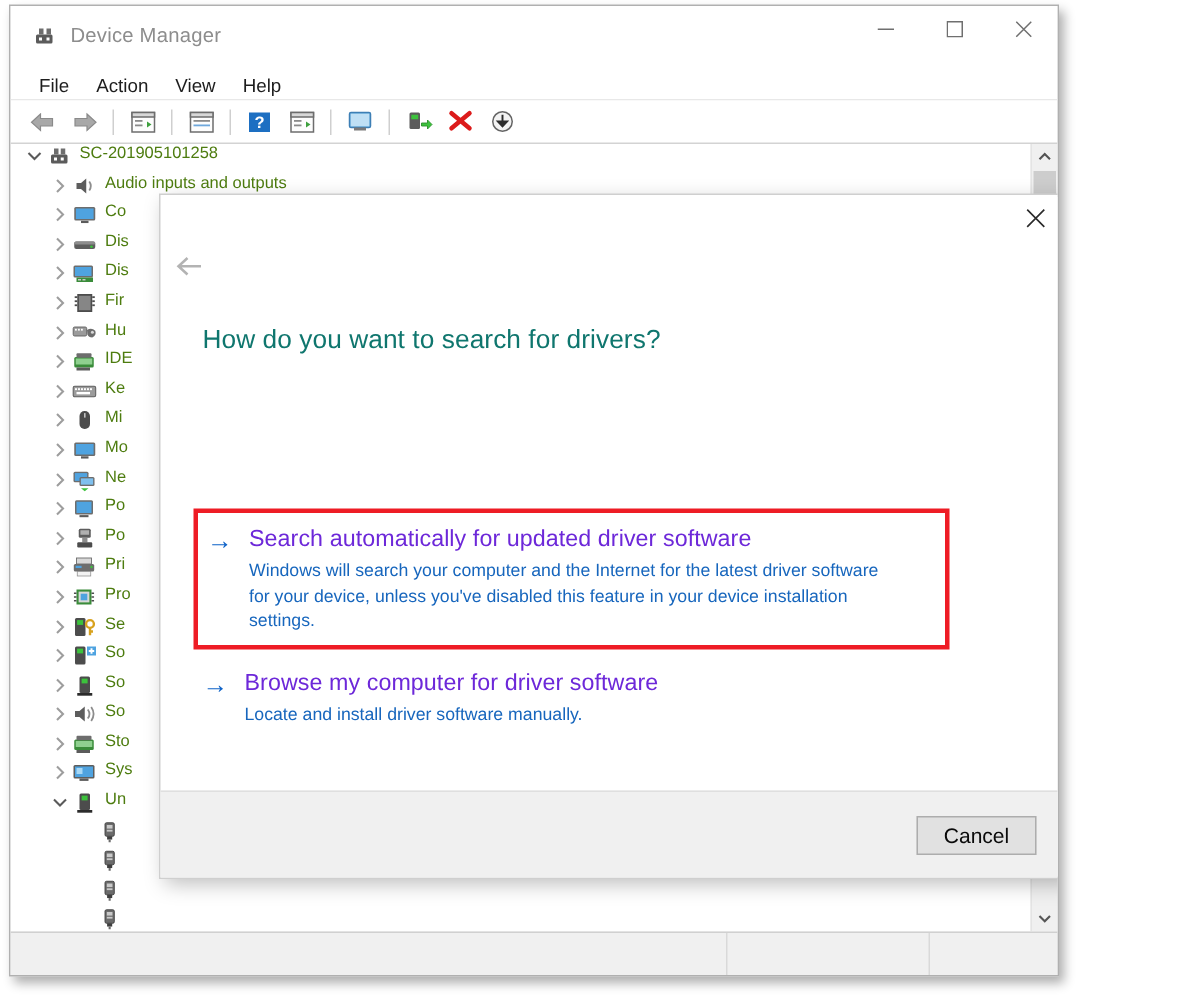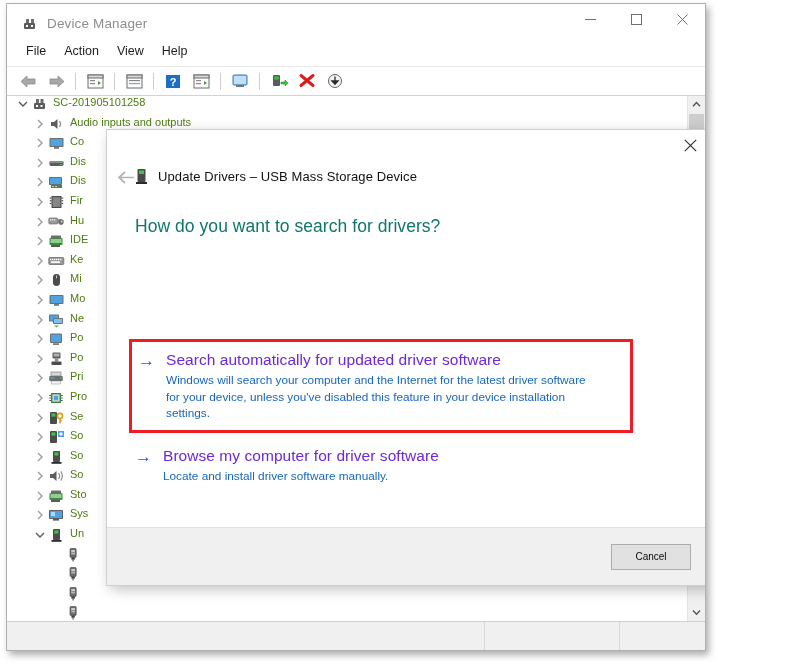--- a/index.html
+++ b/index.html
@@ -60,21 +60,21 @@
   }
   #btn-min { right: 92px; }
   #btn-max { right: 46px; }
   #btn-close { right: 0px; }
 
   
   #menubar {
     height: 24px;
     background: #ffffff;
     display: flex;
-    align-items: flex-start;
+    align-items: flex-end;
     padding-left: 10px;
     border-bottom: 1px solid #e8e8e8;
   }
   .menu-item {
     font-size: 12.5px;
     color: #1d1d1d;
     padding: 2px 9px;
     cursor: default;
   }
 
@@ -280,21 +280,21 @@
     align-items: center;
     justify-content: flex-end;
     padding-right: 22px;
   }
   #cancel-btn {
     width: 78px;
     height: 24px;
     background: #e1e1e1;
     border: 1px solid #adadad;
     font-family: "Liberation Sans", sans-serif;
-    font-size: 10px;
+    font-size: 14px;
     color: #0a0a0a;
     display: flex;
     align-items: center;
     justify-content: center;
   }
 </style>
 </head>
 <body>
 
 <div id="window">
@@ -816,30 +816,20 @@
         <path d="M0.8 0.8 L12.2 12.2 M12.2 0.8 L0.8 12.2" stroke="#2b2b2b" stroke-width="1.1" fill="none"></path>
       </svg>
     </div>
 
     <div id="dlg-head">
       <div id="dlg-back">
         <svg width="20" height="15" viewBox="0 0 20 15">
           <path d="M18 7.5 L3 7.5 M9 2 L3 7.5 L9 13" stroke="#b3b3b3" stroke-width="1.7" fill="none"></path>
         </svg>
       </div>
-      <div id="dlg-titlerow">
-        <span id="dlg-dev-icon">
-          <svg width="13" height="17" viewBox="0 0 13 17">
-            <rect x="2.5" y="1" width="8" height="13" rx="1" fill="#4a4a4a"></rect>
-            <rect x="4" y="2.5" width="5" height="3.5" fill="#3ec63e"></rect>
-            <rect x="1" y="14" width="11" height="2" fill="#2b2b2b"></rect>
-          </svg>
-        </span>
-        <span id="dlg-title">Update Drivers – USB Mass Storage Device</span>
-      </div>
     </div>
 
     <div id="dlg-body">
       <div id="dlg-question">How do you want to search for drivers?</div>
 
       <div id="opt1-wrap">
         <div class="opt">
           <div class="opt-arrow">→</div>
           <div class="opt-body">
             <div class="opt-title">Search automatically for updated driver software</div>

